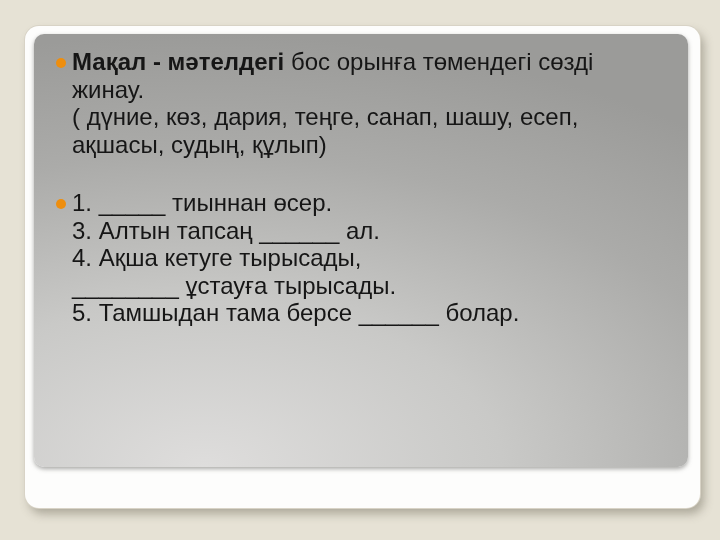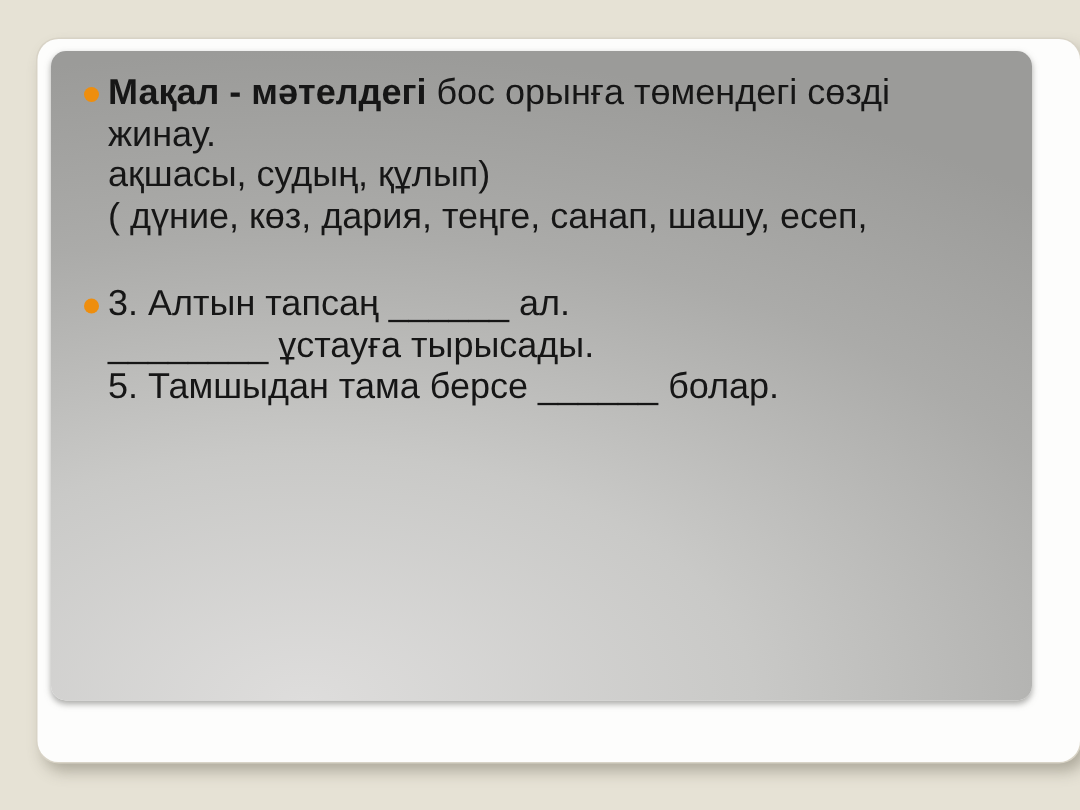--- a/index.html
+++ b/index.html
@@ -18,21 +18,20 @@
   }
   .card {
     position: absolute;
     left: 25px;
     top: 26px;
     width: 675px;
     height: 482px;
     background: #fdfdfc;
     border-radius: 14px;
     box-shadow: 0 0 0 1px #d8d3c6, 4px 6px 10px rgba(105, 100, 85, 0.45);
-    padding-left: 20px;
   }
   .panel {
     position: absolute;
     left: 9px;
     top: 8px;
     width: 654px;
     height: 433px;
     box-sizing: border-box;
     padding: 14px 20px 0 22px;
     border-radius: 10px;
@@ -69,31 +68,33 @@
 
 <div class="stage">
   <div class="card">
     <div class="panel">
 
       <div class="item">
         <span class="dot"></span>
         <div class="itext">
           <div class="line"><span class="b">Мақал - мәтелдегі</span><span> бос орынға төмендегі сөзді</span></div>
           <div class="line">жинау.</div>
+          <div class="line">( дүние, көз, дария, теңге, санап, шашу, есеп,</div>
           <div class="line">ақшасы, судың, құлып)</div>
-          <div class="line">( дүние, көз, дария, теңге, санап, шашу, есеп,</div>
         </div>
       </div>
 
       <div class="spacer"></div>
 
       <div class="item">
         <span class="dot"></span>
         <div class="itext">
+          <div class="line">1. _____ тиыннан өсер.</div>
           <div class="line">3. Алтын тапсаң ______ ал.</div>
+          <div class="line">4. Ақша кетуге тырысады,</div>
           <div class="line">________ ұстауға тырысады.</div>
           <div class="line">5. Тамшыдан тама берсе ______ болар.</div>
         </div>
       </div>
 
     </div>
   </div>
 </div>
 
 </body></html>

